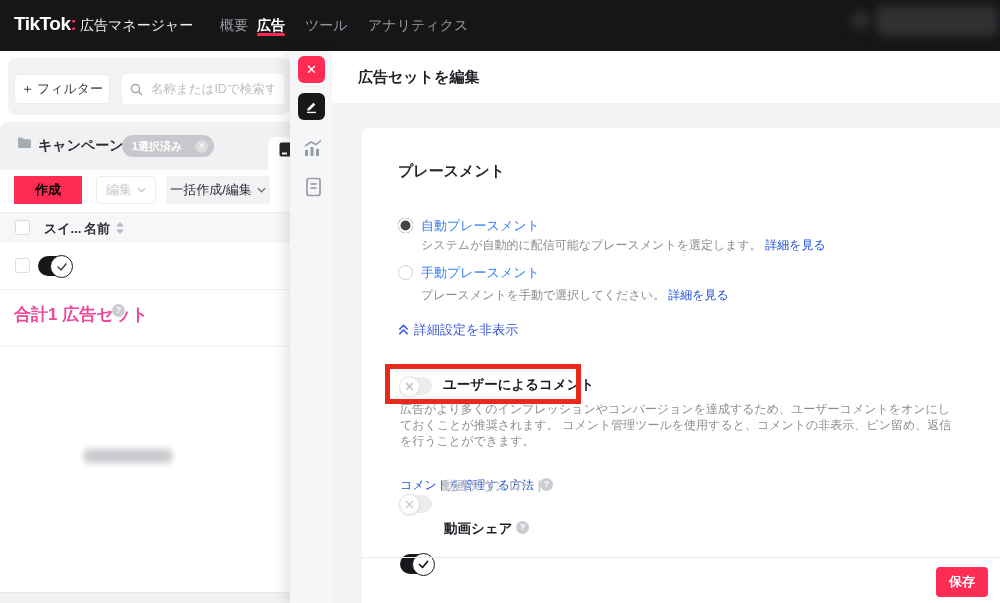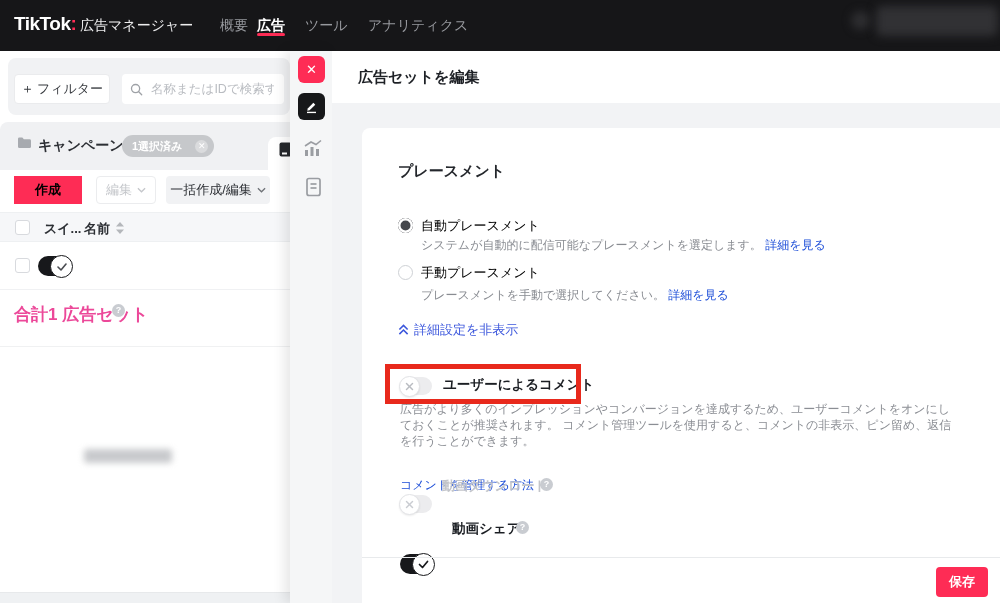--- a/index.html
+++ b/index.html
@@ -59,21 +59,21 @@
 
   #panel-header{left:332px;top:51px;width:668px;height:52px;background:#fff;}
   .panel-title{left:358px;top:68px;font-size:15px;font-weight:bold;color:#1e2126;}
   #panel-bg{left:332px;top:103px;width:668px;height:500px;background:#f2f3f5;}
   #card{left:362px;top:128px;width:638px;height:475px;background:#fff;border-radius:8px 0 0 0;}
 
   .section-title{left:398px;top:162px;font-size:15px;font-weight:bold;color:#24272c;}
   .radio{width:15px;height:15px;border-radius:50%;}
   .radio-selected-disabled{background:#45474c;box-shadow:inset 0 0 0 2.5px #fff,inset 0 0 0 8px #45474c;}
   .radio-unselected{background:#fff;border:1.5px solid #ced1d5;}
-  .opt-label{font-size:13px;color:#000000;}
+  .opt-label{font-size:13px;color:#3b82f6;}
   .opt-desc{font-size:12px;color:#898c92;}
   .link{color:#1d4ed8;cursor:pointer;margin-top:40px;}
   .advanced-link{left:398px;top:321px;display:flex;align-items:center;gap:5px;font-size:13px;color:#3b56dc;cursor:pointer;}
 
   .highlight-box{left:385px;top:364px;width:196px;height:40px;border:5px solid #e8291c;z-index:5;background:transparent;}
   .toggle-off{width:32px;height:18px;background:#ececee;border-radius:9px;position:relative;cursor:pointer;}
   .toggle-off .knob{position:absolute;left:-1px;top:-1px;width:19px;height:19px;background:#fff;border:1px solid #e2e3e6;
                     border-radius:50%;display:flex;align-items:center;justify-content:center;box-shadow:0 1px 2px rgba(0,0,0,.08);}
   .toggle-on{width:34px;height:20px;background:#17181b;border-radius:10px;position:relative;cursor:pointer;}
   .toggle-on .knob{position:absolute;right:-1px;top:-1px;width:21px;height:21px;background:#fff;border:1px solid #17181b;
@@ -262,19 +262,19 @@
   <div class="abs toggle-label-off" style="left:442px;top:477px;">動画ダウンロード</div>
   <div class="abs help" style="left:540px;top:478px;">?</div>
 
   <div class="abs toggle-on" style="left:400px;top:518px;">
     <span class="knob">
         <svg width="11" height="9" viewBox="0 0 11 9">
           <polyline points="1.5,4.5 4.5,7.5 9.5,1.5" fill="none" stroke="#17181b" stroke-width="1.7" stroke-linecap="round" stroke-linejoin="round"></polyline>
         </svg>
       </span>
   </div>
-  <div class="abs toggle-label-on" style="left:444px;top:520px;margin-left:8px;">動画シェア</div>
+  <div class="abs toggle-label-on" style="left:444px;top:520px;">動画シェア</div>
   <div class="abs help" style="left:516px;top:521px;">?</div>
 
   <div class="abs footer-line"></div>
   <div class="abs btn-save">保存</div>
 
 </div>
 
 </body></html>

